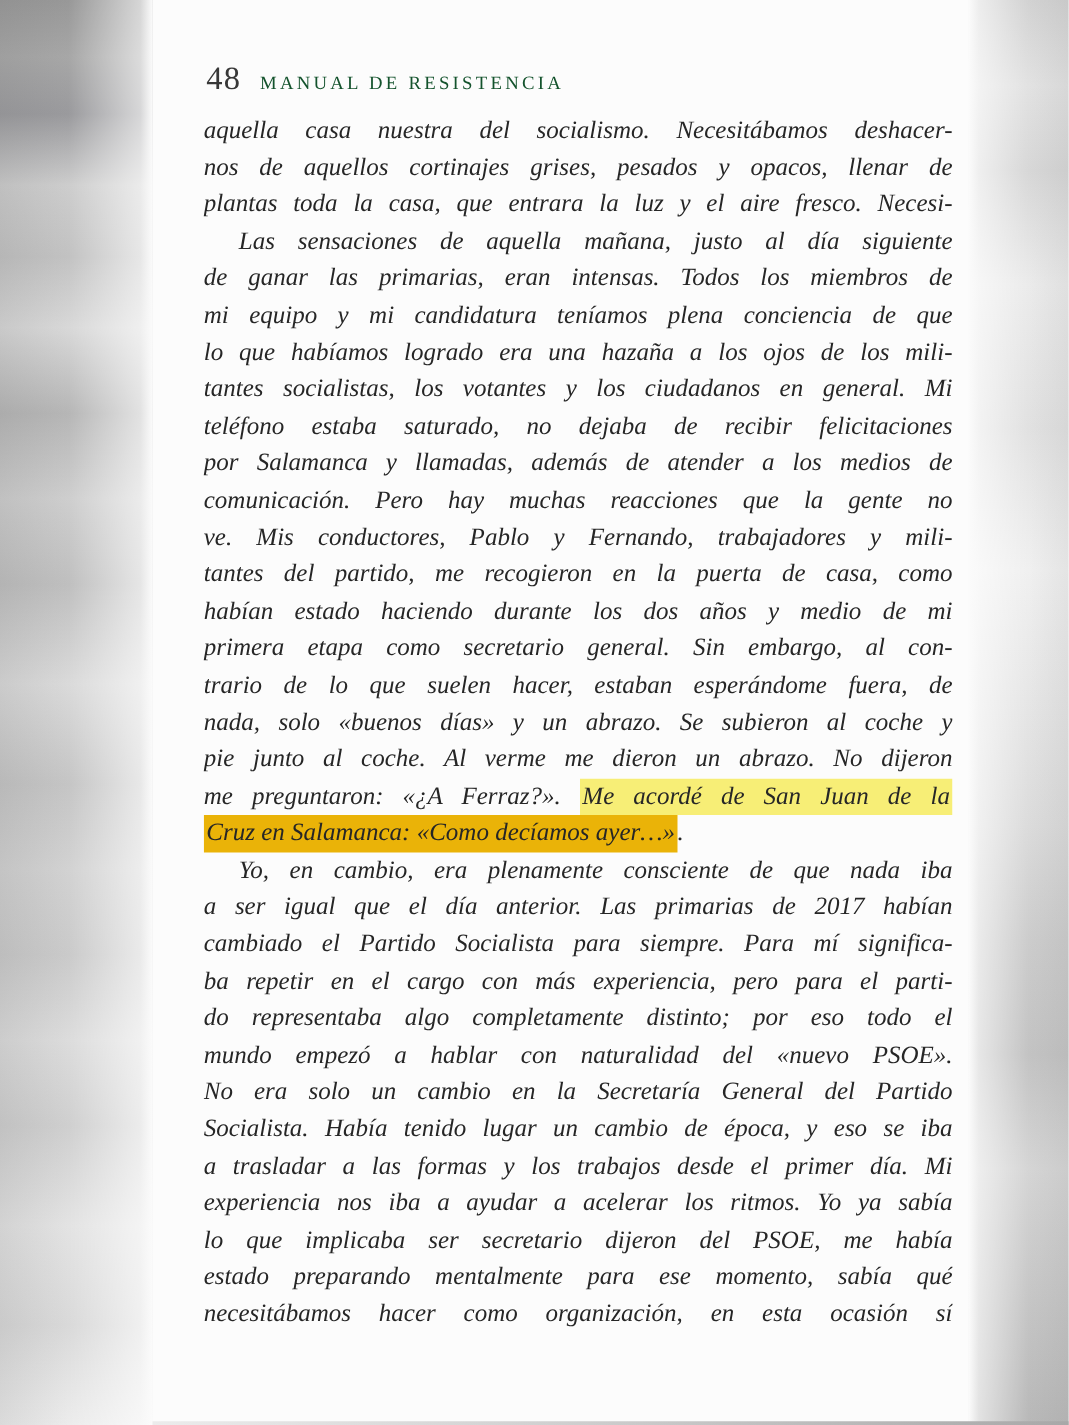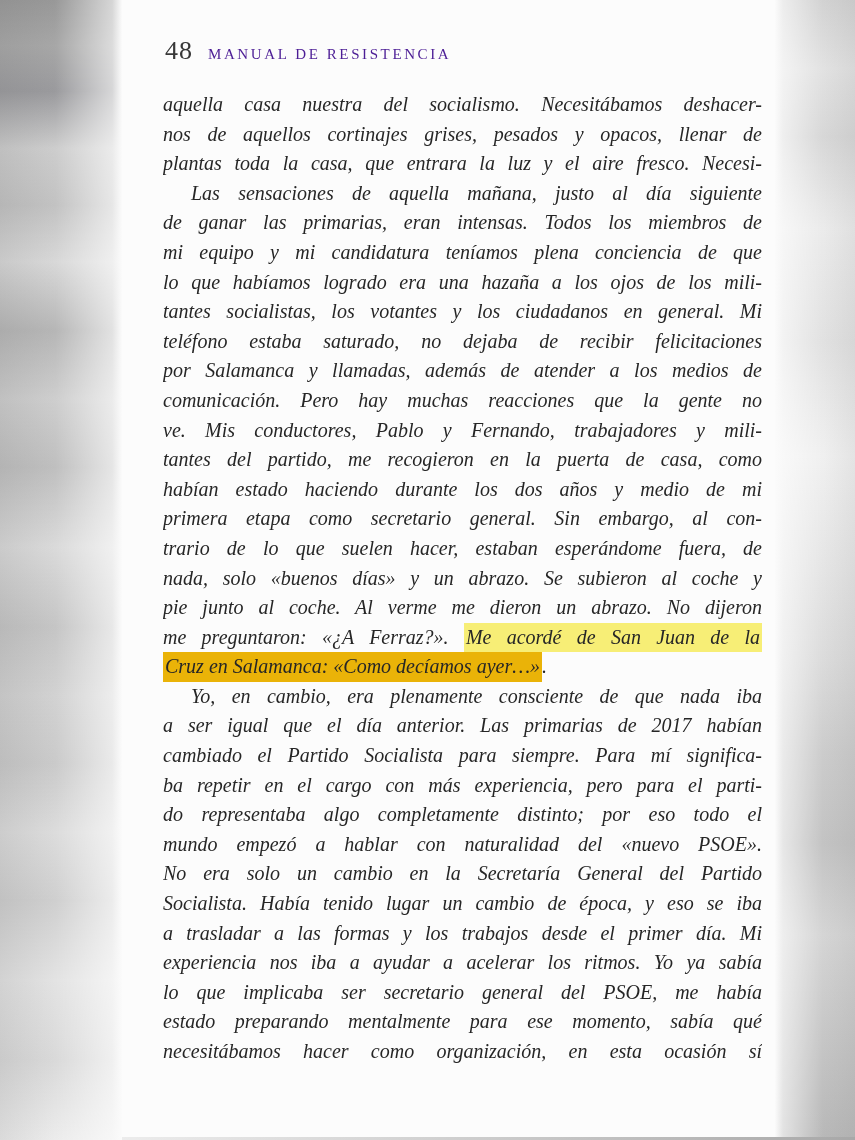--- a/index.html
+++ b/index.html
@@ -37,22 +37,22 @@
   }
   .bottom-edge{
     position:absolute;left:122px;right:0;bottom:0;height:3px;
     background:linear-gradient(90deg,#ececec 0%,#cfcfcf 45%,#a8a8a8 100%);
   }
   .header{
     position:absolute;top:36px;left:43px;
     display:flex;align-items:baseline;gap:15px;
     color:#383838;
   }
-  .page-num{font-size:26px;letter-spacing:1px;}
-  .running-title{font-size:15px;letter-spacing:2.6px;font-weight:400;color:#4c1d95;}
+  .page-num{font-size:26px;letter-spacing:1px;margin-top:12px;}
+  .running-title{font-size:15px;letter-spacing:2.6px;font-weight:400;color:#14532d;}
   .body-text{
     position:absolute;top:90px;left:41px;width:599px;
     font-size:20px;line-height:29.6px;color:#262626;
   }
   .para{margin:0;}
   .line{
     text-align:justify;
     text-align-last:justify;
     -moz-text-align-last:justify;
     height:29.6px;overflow:hidden;
@@ -103,20 +103,20 @@
         <div class="line indent"><span>Yo, en cambio, era plenamente consciente de que nada iba</span></div>
         <div class="line"><span>a ser igual que el día anterior. Las primarias de 2017 habían</span></div>
         <div class="line"><span>cambiado el Partido Socialista para siempre. Para mí significa-</span></div>
         <div class="line"><span>ba repetir en el cargo con más experiencia, pero para el parti-</span></div>
         <div class="line"><span>do representaba algo completamente distinto; por eso todo el</span></div>
         <div class="line"><span>mundo empezó a hablar con naturalidad del «nuevo PSOE».</span></div>
         <div class="line"><span>No era solo un cambio en la Secretaría General del Partido</span></div>
         <div class="line"><span>Socialista. Había tenido lugar un cambio de época, y eso se iba</span></div>
         <div class="line"><span>a trasladar a las formas y los trabajos desde el primer día. Mi</span></div>
         <div class="line"><span>experiencia nos iba a ayudar a acelerar los ritmos. Yo ya sabía</span></div>
-        <div class="line"><span>lo que implicaba ser secretario general del PSOE, me había</span></div>
+        <div class="line"><span>lo que implicaba ser secretario dijeron del PSOE, me había</span></div>
         <div class="line"><span>estado preparando mentalmente para ese momento, sabía qué</span></div>
         <div class="line"><span>necesitábamos hacer como organización, en esta ocasión sí</span></div>
       </div>
     </div>
 </div>
 
 <div class="bottom-edge"></div>
 
 </body></html>

